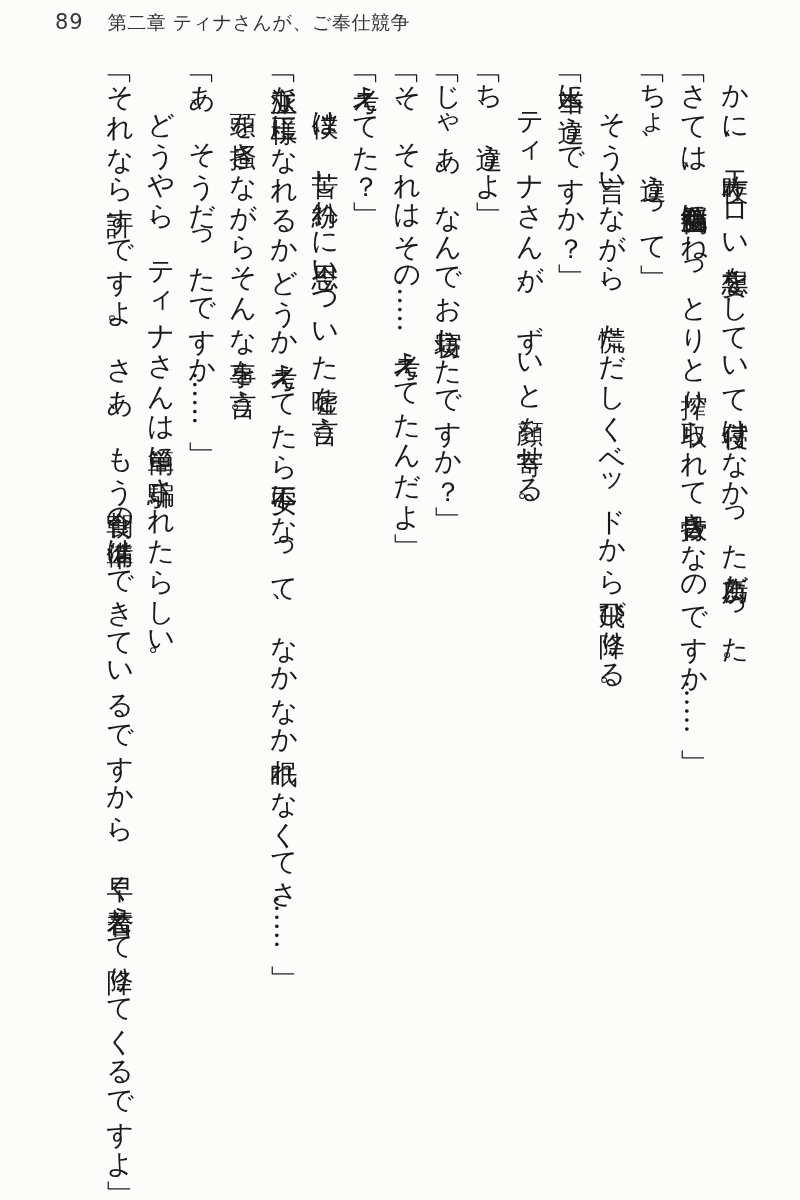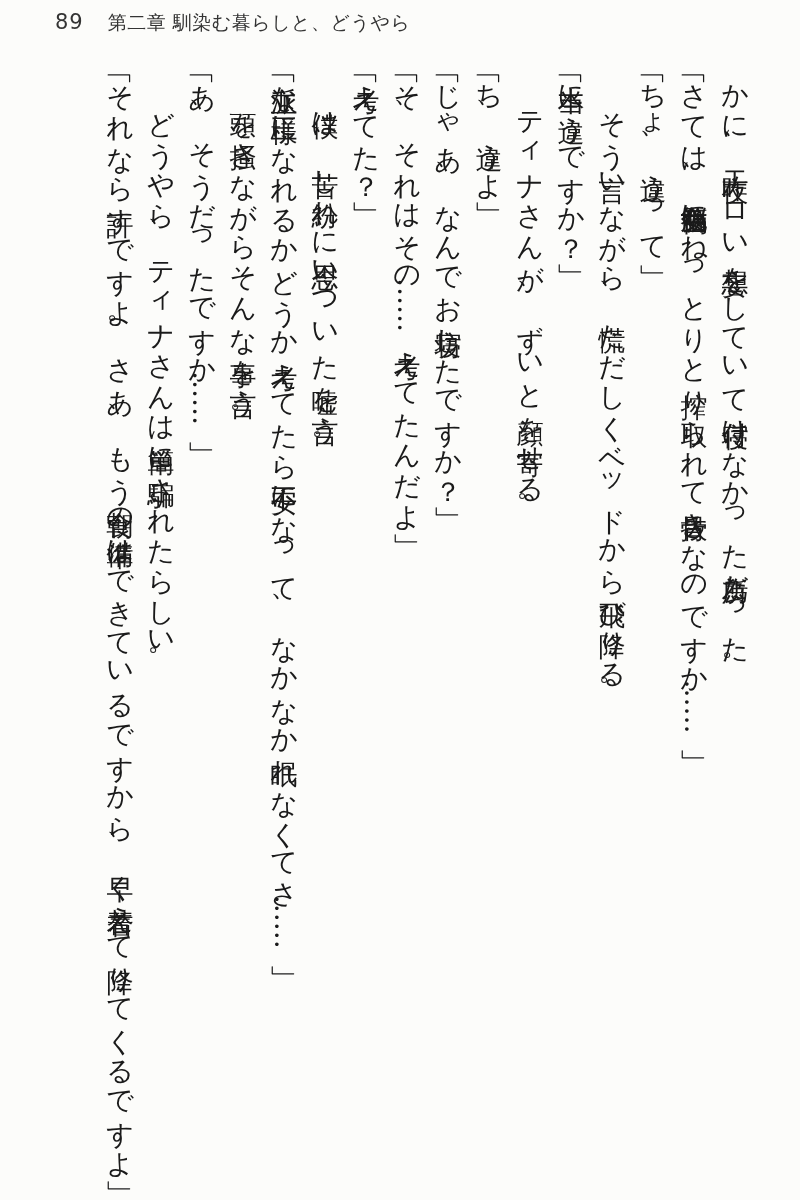--- a/index.html
+++ b/index.html
@@ -52,21 +52,21 @@
     margin: 0;
     padding: 0;
     text-align: left;
   }
 </style>
 </head>
 <body>
 
 <header class="running-head">
   <span class="page-number">89</span>
-  <span class="chapter-title">第二章 馴染む暮らしと、どうやら</span>
+  <span class="chapter-title">第二章 ティナさんが、ご奉仕競争</span>
 </header>
 
 <main class="text-block">
   <p>かに、昨夜エロい妄想をしていて寝付けなかった所為だった。</p>
   <p>「さては、褐色脳筋女にねっとりと搾り取られて骨抜きなのですか……」</p>
   <p>「ちょ、違うって」</p>
   <p>　そう言いながら、慌ただしくベッドから飛び降りる。</p>
   <p>「本当に違うですか？」</p>
   <p>　ティナさんが、ずいと顔を寄せる。</p>
   <p>「ち、違うよ」</p>

